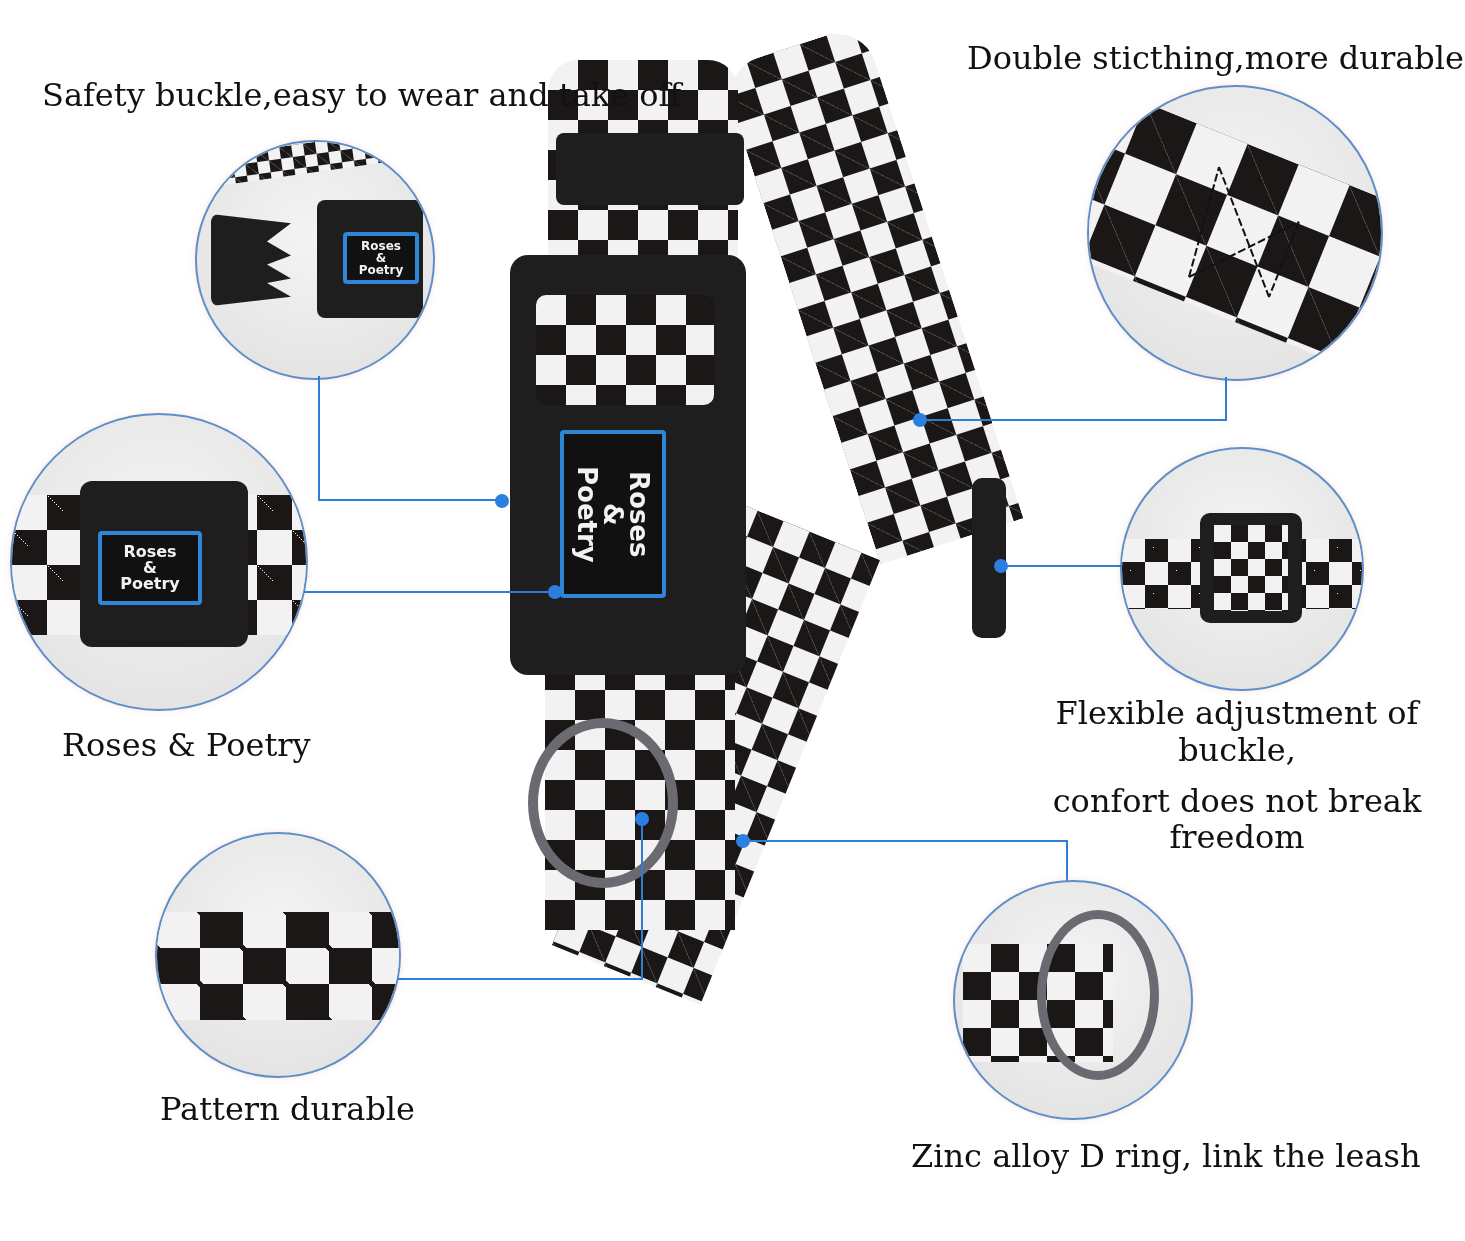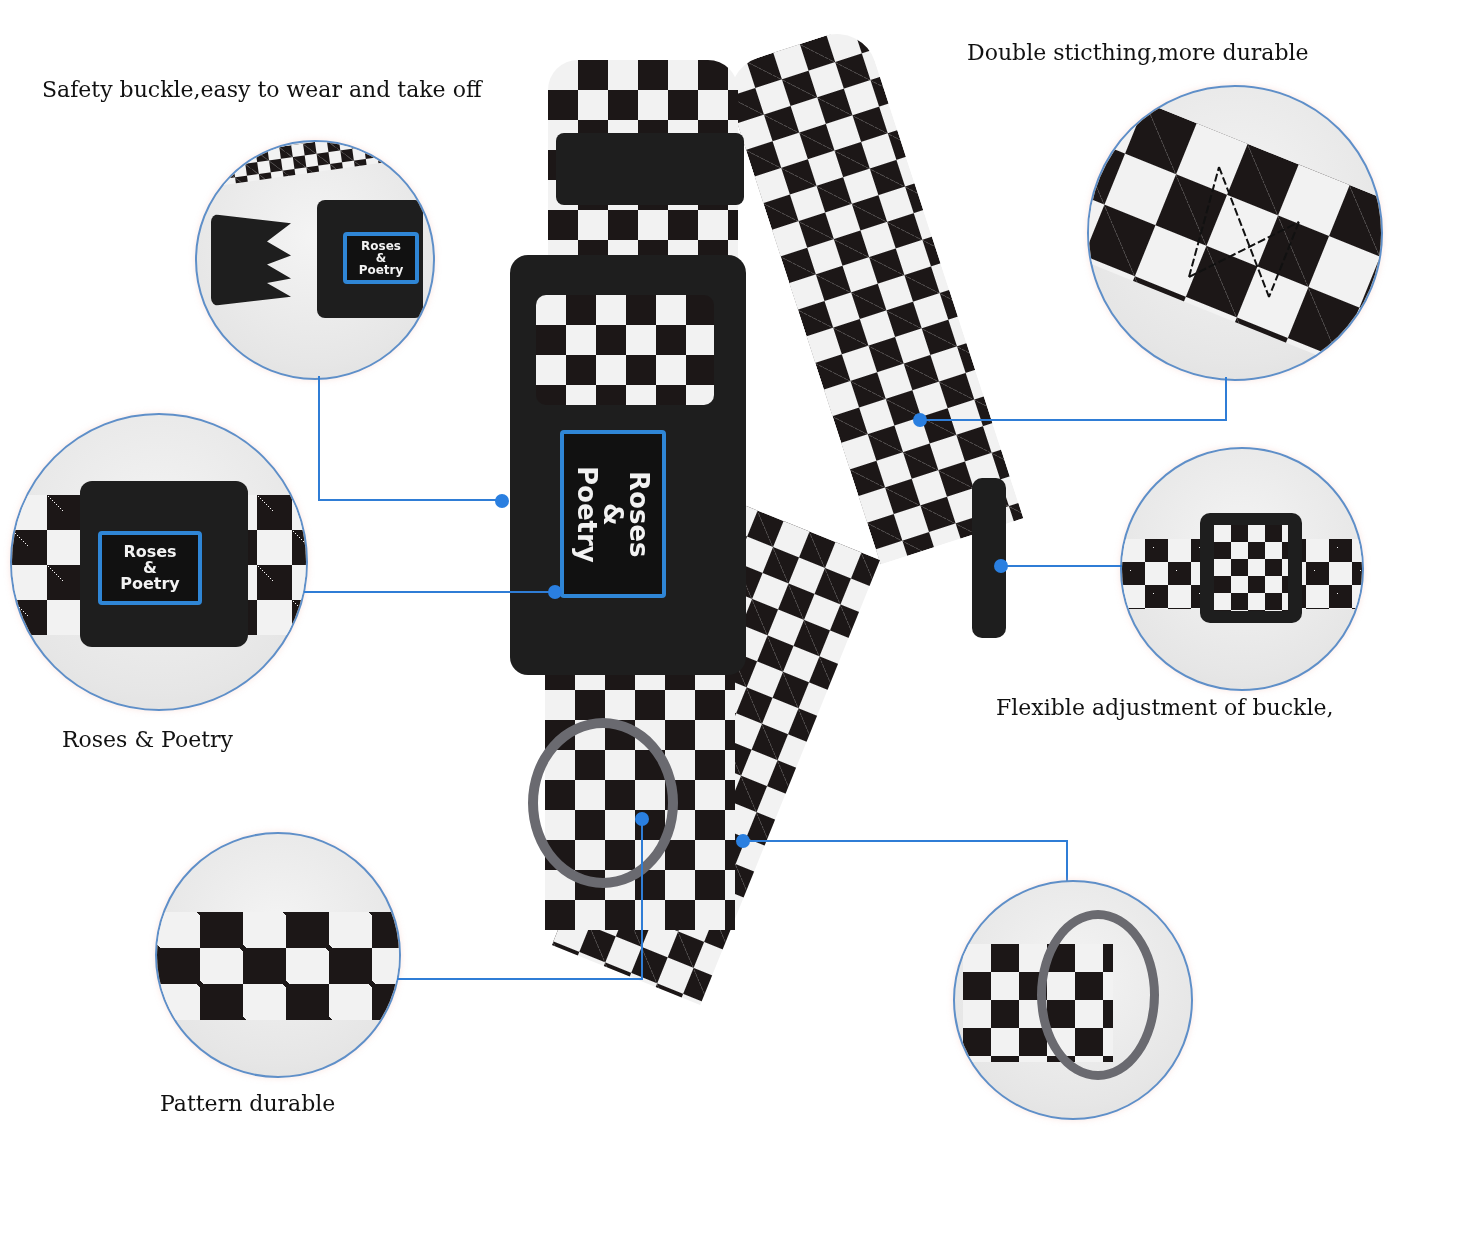--- a/index.html
+++ b/index.html
@@ -1,19 +1,19 @@
 <!DOCTYPE html>
 <html><head>
 <meta charset="utf-8">
 <style>
   html, body { margin: 0; padding: 0; background: #ffffff; }
   body { width: 1465px; height: 1241px; position: relative; overflow: hidden;
          font-family: "DejaVu Serif", "Liberation Serif", serif; }
   .stage { position: absolute; left: 0; top: 0; width: 1465px; height: 1241px; }
-  .label { position: absolute; color: #111; font-size: 22px; white-space: nowrap; line-height: 1.15; }
+  .label { position: absolute; color: #111; font-size: 32px; white-space: nowrap; line-height: 1.15; }
   .label-multi { white-space: normal; }
   .label-multi span { display: block; margin-bottom: 14px; }
   .circle { position: absolute; border-radius: 50%; border: 2px solid #5f8fc8;
             background: radial-gradient(circle at 50% 40%, #f4f4f4 0%, #e6e6e6 70%, #dcdcdc 100%);
             overflow: hidden; box-shadow: 0 0 6px rgba(240,180,170,0.35); }
   .checker { position: absolute; background-color: #f2f2f2;
              background-image:
                linear-gradient(45deg, #1c1717 25%, transparent 25%, transparent 75%, #1c1717 75%),
                linear-gradient(45deg, #1c1717 25%, transparent 25%, transparent 75%, #1c1717 75%); }
   .buckle { position: absolute; background: #1e1e1e; border-radius: 14px; }
@@ -93,33 +93,35 @@
   <div class="dot" style="left:548px; top:585px;"></div>
 
   <div class="circle" style="left:1120px; top:447px; width:240px; height:240px;">
     <div class="checker" style="left:0; top:90px; width:240px; height:70px; background-size:46px 46px; background-position:0 0, 23px 23px;"></div>
     <div class="buckle" style="left:78px; top:64px; width:102px; height:110px; border-radius:10px;">
       <div class="checker" style="left:14px; top:12px; width:74px; height:86px; background-size:34px 34px; background-position:0 0, 17px 17px;"></div>
     </div>
   </div>
   <div class="line" style="left:1000px; top:565px; width:122px; height:2px;"></div>
   <div class="dot" style="left:994px; top:559px;"></div>
-  <div class="label label-multi" style="left:996px; top:695px; width:440px;">
+  <div class="label label-multi" style="left:1017px; top:695px; width:440px;text-align:center;">
     <span>Flexible adjustment of buckle,</span>
+    <span>confort does not break freedom</span>
   </div>
 
   <div class="circle" style="left:155px; top:832px; width:242px; height:242px;">
     <div class="checker" style="left:0; top:78px; width:242px; height:108px; background-size:86px 72px; background-position:0 0, 43px 36px;"></div>
   </div>
   <div class="line" style="left:397px; top:978px; width:246px; height:2px;"></div>
   <div class="line" style="left:641px; top:818px; width:2px; height:162px;"></div>
   <div class="dot" style="left:635px; top:812px;"></div>
   <div class="label" style="left:160px; top:1091px;">Pattern durable</div>
 
   <div class="line" style="left:742px; top:840px; width:326px; height:2px;"></div>
   <div class="line" style="left:1066px; top:840px; width:2px; height:44px;"></div>
   <div class="dot" style="left:736px; top:834px;"></div>
   <div class="circle" style="left:953px; top:880px; width:236px; height:236px;">
     <div class="checker" style="left:8px; top:62px; width:150px; height:118px; background-size:56px 56px; background-position:0 0, 28px 28px;"></div>
     <div class="dring" style="left:82px; top:28px; width:122px; height:170px; border-width:9px;"></div>
   </div>
+  <div class="label" style="left:911px; top:1138px;">Zinc alloy D ring, link the leash</div>
 
 </div>
 
 </body></html>

